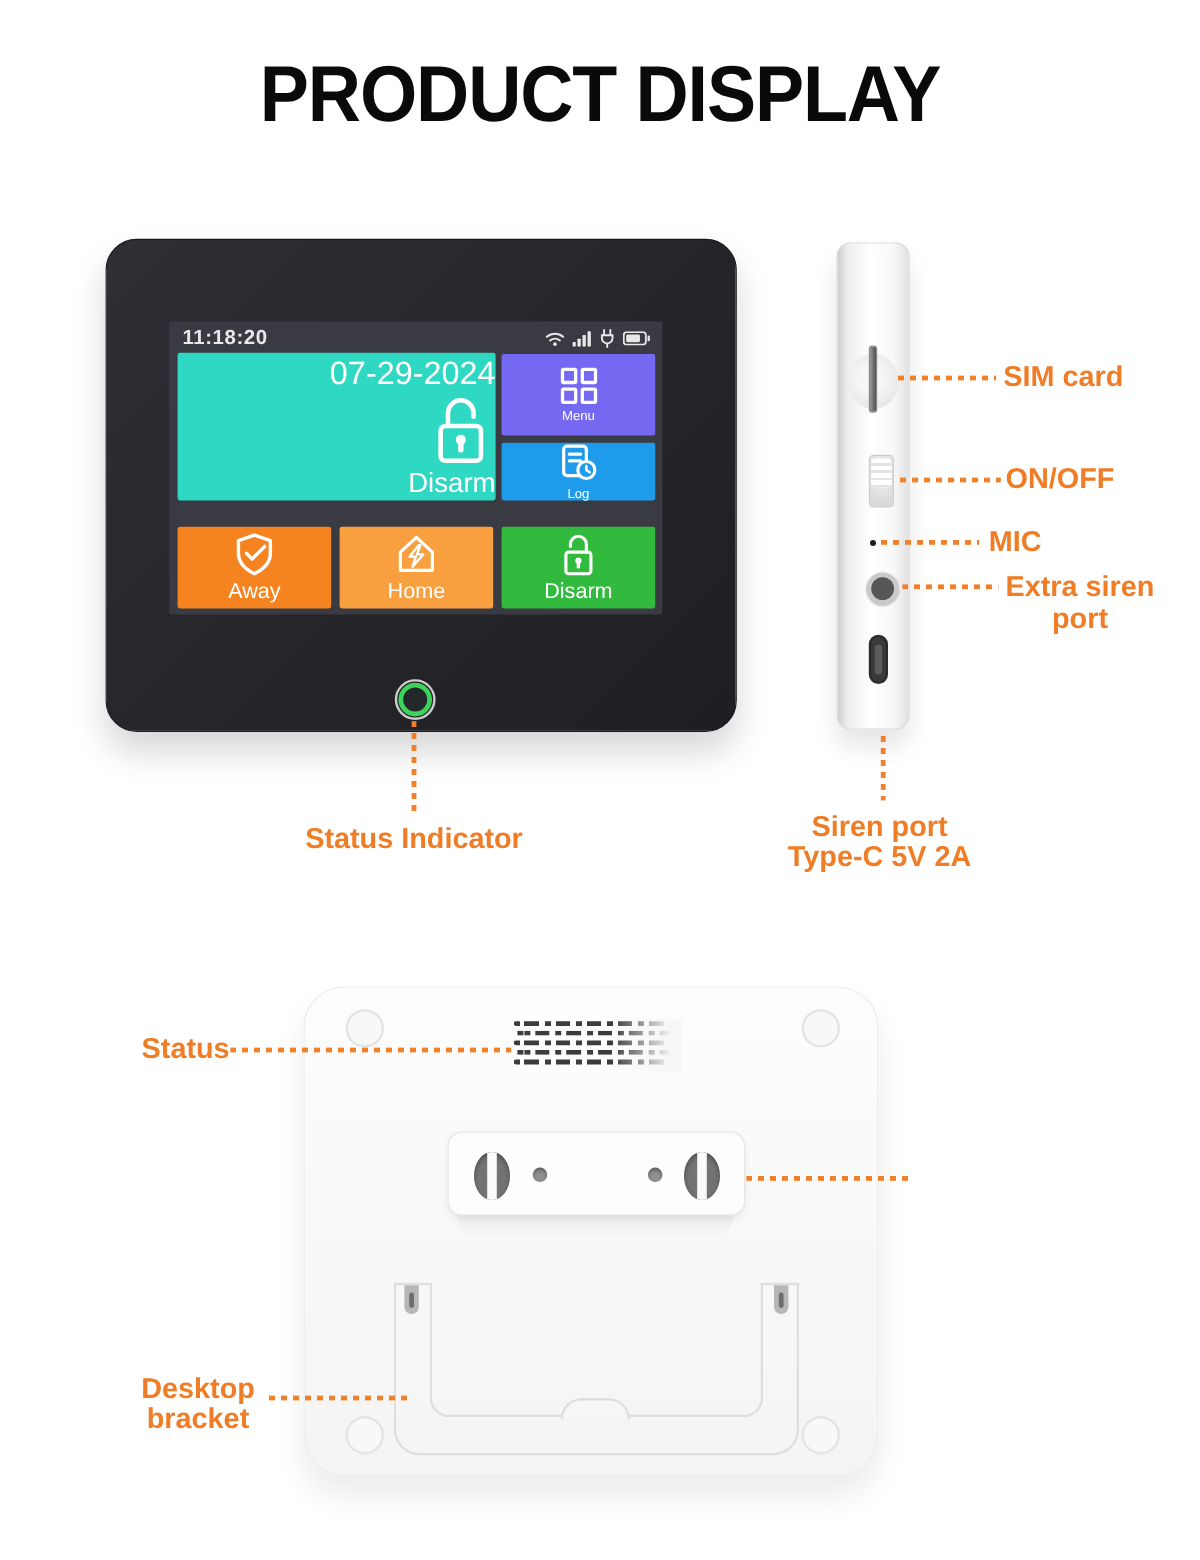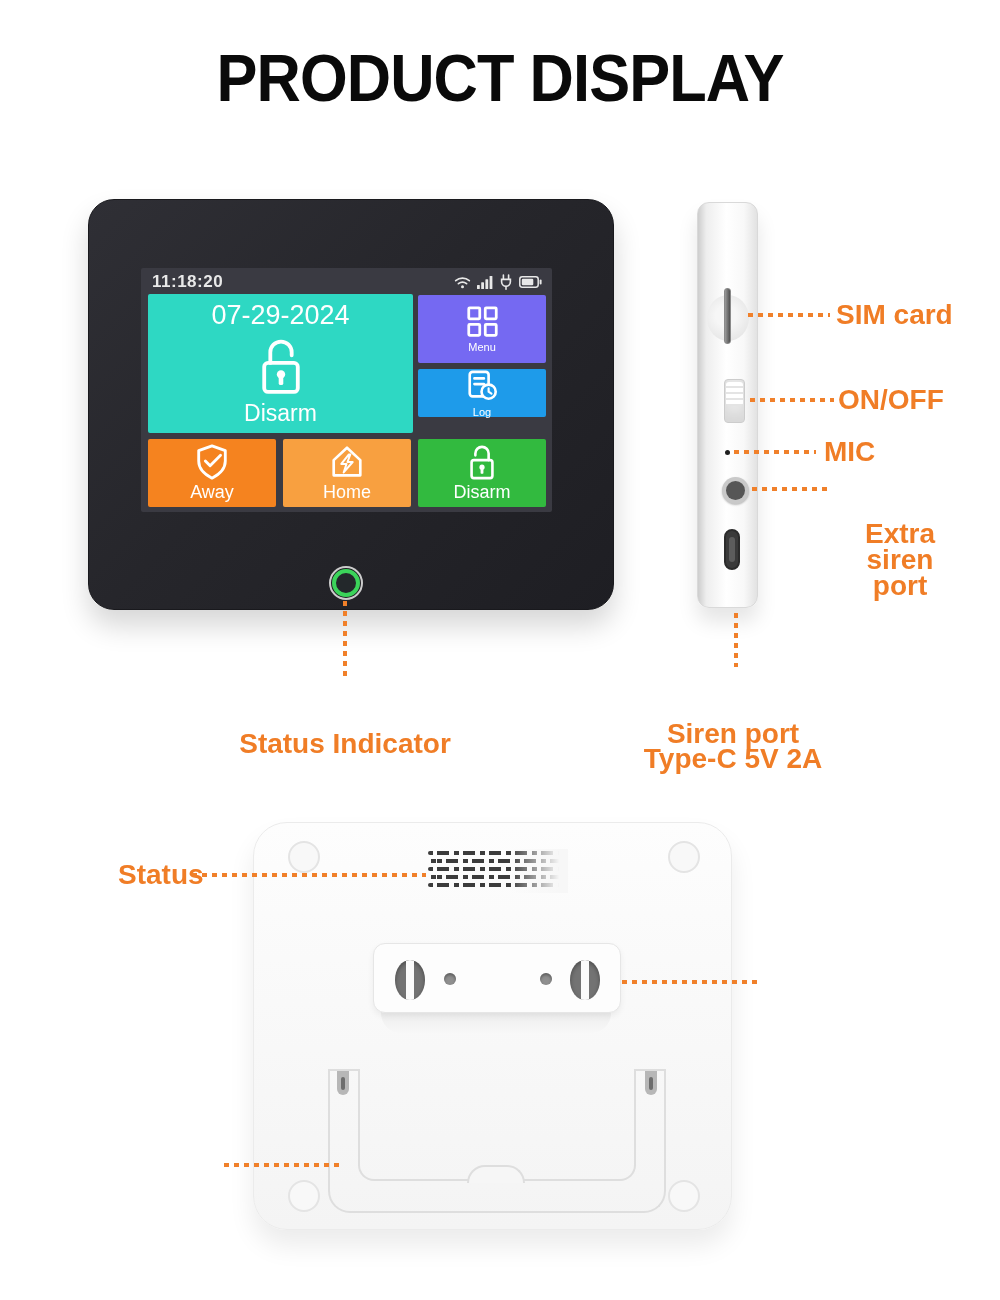--- a/index.html
+++ b/index.html
@@ -5,38 +5,38 @@
   html,body{margin:0;padding:0;background:#fff;}
   .canvas{position:relative;width:1000px;height:1300px;background:#ffffff;
           font-family:Liberation Sans, sans-serif;overflow:hidden;}
   .abs{position:absolute;}
 
   
   .page-title{left:0;right:0;top:40px;text-align:center;font-size:66px;font-weight:bold;
               color:#0a0a0a;letter-spacing:-1px;transform:scaleX(.93);}
 
   
-  .lbl{color:#F07D26;font-weight:bold;font-size:28px;line-height:26px;white-space:nowrap;}
-  .lbl.center{text-align:center;white-space:normal;margin-top:44px;}
+  .lbl{color:#F07D26;font-weight:bold;font-size:24px;line-height:26px;white-space:nowrap;}
+  .lbl.center{text-align:center;white-space:normal;}
   .dots-h{height:4px;background:repeating-linear-gradient(90deg,#F0802A 0 5px,transparent 5px 10px);}
   .dots-v{width:4px;background:repeating-linear-gradient(180deg,#F0802A 0 5px,transparent 5px 10px);}
 
   
   .front{left:88px;top:199px;width:524px;height:409px;border-radius:26px;
          background:linear-gradient(135deg,#2f2f35 0%,#26262b 45%,#1e1e23 100%);
          border:1px solid #19191d;box-shadow:0 16px 28px rgba(0,0,0,.16);}
   .screen{left:52px;top:68px;width:411px;height:244px;background:#3a3a42;border-radius:2px;}
   .statusbar{left:0;top:0;right:0;height:26px;display:flex;align-items:center;
              justify-content:space-between;padding:2px 10px 0 11px;box-sizing:border-box;}
   .time{color:#e9e9e9;font-size:17px;font-weight:bold;letter-spacing:.5px;}
   .sicons{display:flex;align-items:center;gap:6px;}
   .tile{display:flex;flex-direction:column;align-items:center;justify-content:center;
         color:#fff;border-radius:2px;}
   .tile .tlabel{font-size:11px;margin-top:3px;}
-  .t-main{left:7px;top:26px;width:265px;height:139px;background:#2ED8C3;justify-content:space-evenly;padding:2px 0;box-sizing:border-box;}
+  .t-main{left:7px;top:26px;width:265px;height:123px;background:#2ED8C3;justify-content:space-evenly;padding:2px 0;box-sizing:border-box;align-items:flex-end;}
   .t-main .date{font-size:27px;}
   .t-main .tlabel{font-size:23px;margin-top:0;}
   .t-menu{left:277px;top:27px;width:128px;height:68px;background:#7569F2;}
   .t-log{left:277px;top:101px;width:128px;height:48px;background:#1E9BEA;}
   .t-away{left:7px;top:171px;width:128px;height:68px;background:#F5831F;}
   .t-away .tlabel,.t-home .tlabel,.t-dis .tlabel{font-size:18px;margin-top:1px;}
   .t-home{left:142px;top:171px;width:128px;height:68px;background:#F8A040;}
   .t-dis{left:277px;top:171px;width:128px;height:68px;background:#32BA3F;}
   .indicator{left:329px;top:566px;width:34px;height:34px;border-radius:50%;
              border:2px solid #cccccc;box-sizing:border-box;background:#1d1d21;}
@@ -295,15 +295,19 @@
           <div class="s"></div>
         </div>
     </div>
   </div>
 
   <div class="abs lbl" style="left:118px;top:862px;">Status</div>
   <div class="abs dots-h" style="left:192px;top:873px;width:234px;"></div>
 
   <div class="abs dots-h" style="left:622px;top:980px;width:138px;"></div>
 
+  <div class="abs lbl center" style="left:103px;top:1145px;width:124px;line-height:25px;">
+    <div>Desktop</div>
+    <div>bracket</div>
+  </div>
   <div class="abs dots-h" style="left:224px;top:1163px;width:116px;"></div>
 
 </div>
 
 </body></html>

